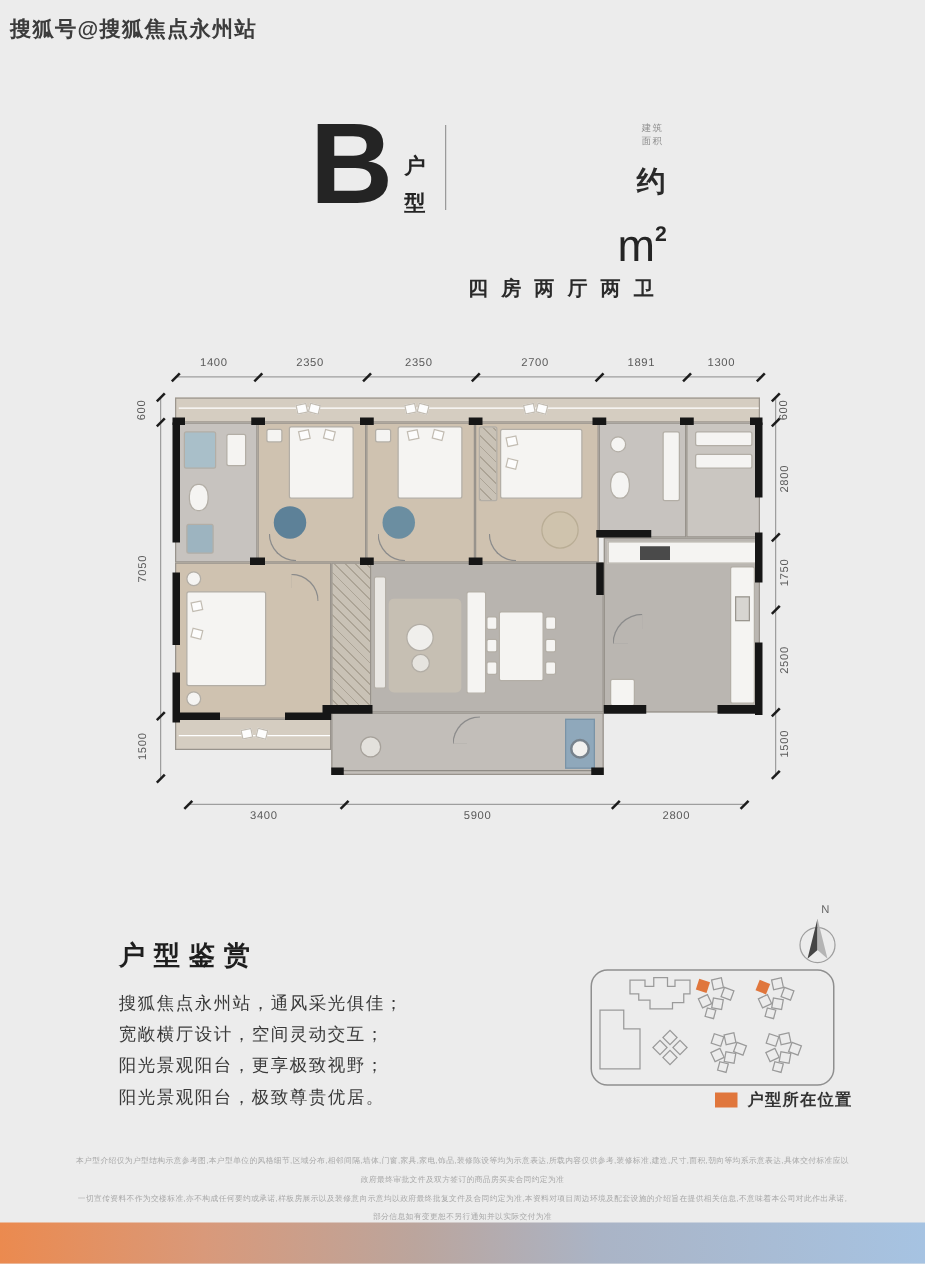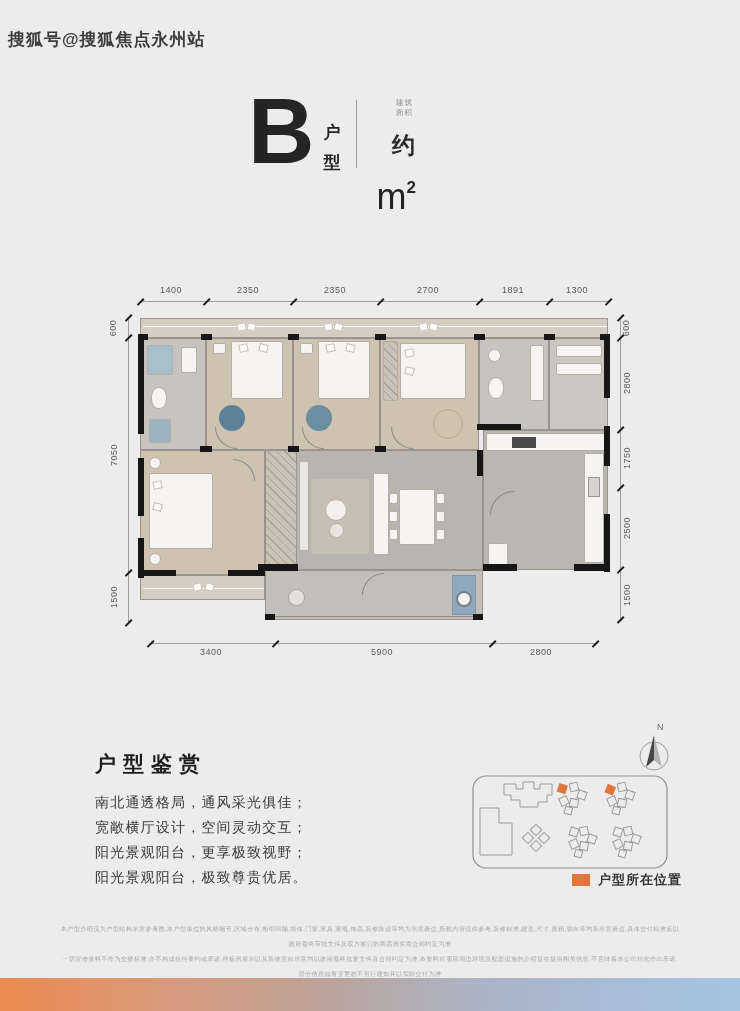--- a/index.html
+++ b/index.html
@@ -6,21 +6,21 @@
   html,body { width:740px; height:1011px; }
   body {
     position:relative; overflow:hidden;
     background:#ececec;
     font-family:"Liberation Sans","DejaVu Sans",sans-serif;
     color:#2a2a2a;
   }
   .abs { position:absolute; }
 
   
-  .watermark { left:8px; top:28px; font-size:17px; font-weight:700; color:#3c3c3c; letter-spacing:1px; }
+  .watermark { left:8px; top:12px; font-size:17px; font-weight:700; color:#3c3c3c; letter-spacing:1px; }
 
   
   .header { left:248px; top:92px; display:flex; align-items:flex-start; }
   .b-letter { font-size:92px; line-height:78px; font-weight:700; color:#242424; }
   .b-suffix { margin:26px 0 0 9px; font-size:17px; font-weight:600; color:#242424; line-height:1.75; }
   .hdr-divider { width:1px; height:68px; background:#9a9a9a; margin:8px 17px 0 16px; }
   .area-wrap { margin-top:6px; }
   .area-row { display:flex; align-items:flex-end;flex-direction:column; }
   .area-label { font-size:7.5px; line-height:1.35; color:#8d8d8d; margin:0 3px 12px 0; letter-spacing:1px; }
   .approx { font-size:23px; font-weight:600; margin:0 1px 10px 0; }
@@ -82,20 +82,21 @@
   <div class="hdr-divider"></div>
   <div class="area-wrap">
     <div class="area-row">
       <div class="area-label">
         <div>建筑</div>
         <div>面积</div>
       </div>
       <div class="approx">约</div>
       <div class="area-unit"><span>m</span><span class="area-sup">2</span></div>
     </div>
+    <div class="rooms-desc">四房两厅两卫</div>
   </div>
 </div>
 
 <div class="abs" style="left:140px; top:284px; width:468px; height:26px;">
   <div class="dimline abs" style="left:0; top:17px; width:468px; height:1px;"></div>
   <i class="tick" style="left:-4px; top:17px;"></i>
   <i class="tick" style="left:62px; top:17px;"></i>
   <i class="tick" style="left:149px; top:17px;"></i>
   <i class="tick" style="left:236px; top:17px;"></i>
   <i class="tick" style="left:335px; top:17px;"></i>
@@ -273,21 +274,21 @@
   <div class="wall" style="left:88px; top:252px; width:37px; height:6px;"></div>
   <div class="wall" style="left:125px; top:296px; width:10px; height:6px;"></div>
   <div class="wall" style="left:333px; top:296px; width:10px; height:6px;"></div>
   <div class="wall" style="left:60px; top:128px; width:12px; height:6px;"></div>
   <div class="wall" style="left:148px; top:128px; width:11px; height:6px;"></div>
   <div class="wall" style="left:235px; top:128px; width:11px; height:6px;"></div>
 </div>
 
 <div class="abs app-title">户型鉴赏</div>
 <div class="abs app-lines">
-  <p>南北通透格局，通风采光俱佳；</p>
+  <p>搜狐焦点永州站，通风采光俱佳；</p>
   <p>宽敞横厅设计，空间灵动交互；</p>
   <p>阳光景观阳台，更享极致视野；</p>
   <p>阳光景观阳台，极致尊贵优居。</p>
 </div>
 
 <svg class="abs compass" width="56" height="58" viewBox="0 0 56 58">
   <text x="31" y="12" font-size="9" fill="#666" font-family="Liberation Sans, sans-serif">N</text>
   <circle cx="28" cy="38" r="14" fill="none" stroke="#9f9f9f" stroke-width="1"></circle>
   <polygon points="28,17 20,49 28,42" fill="#454545"></polygon>
   <polygon points="28,17 36,49 28,42" fill="#b4b4b4"></polygon>

